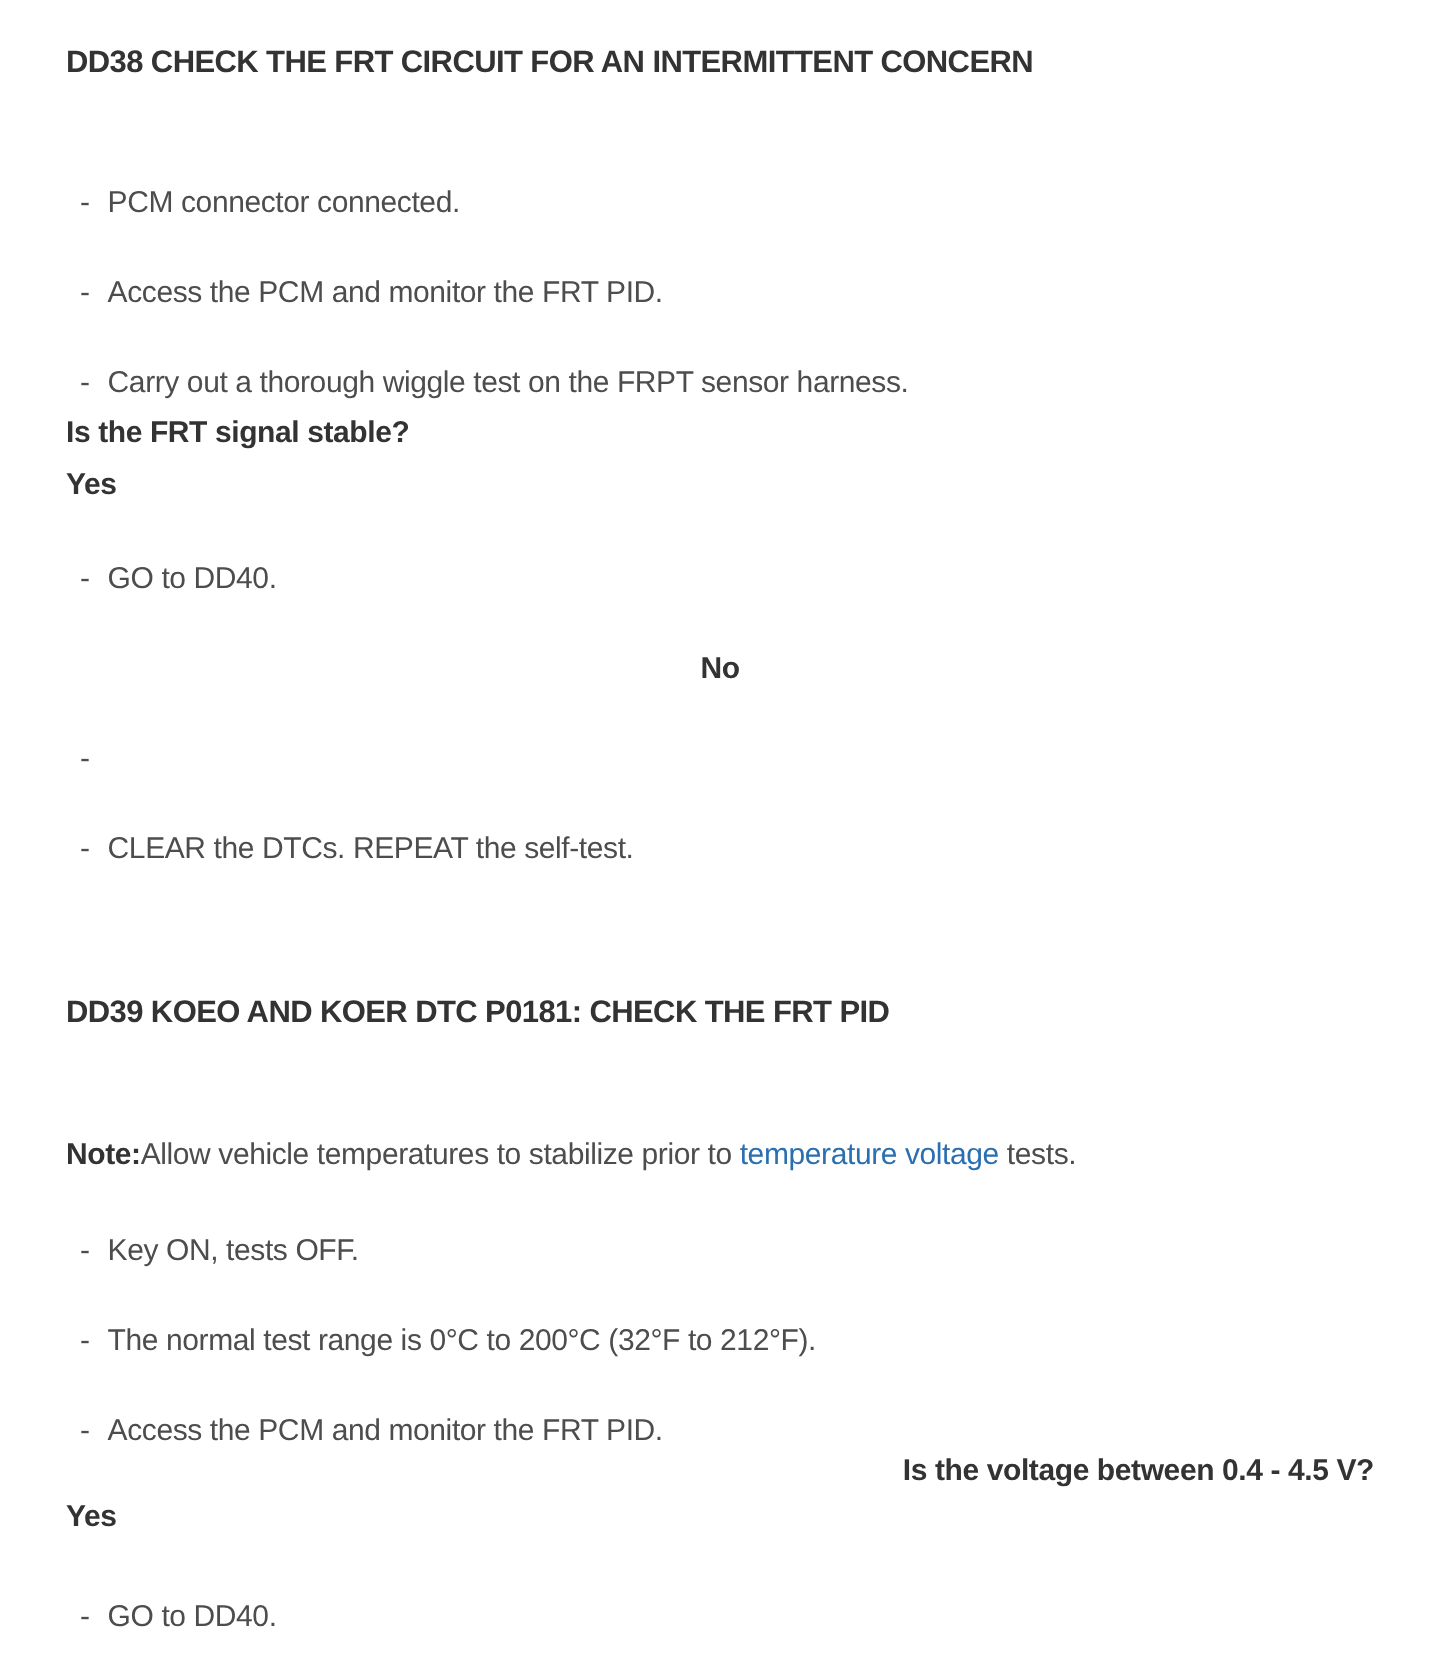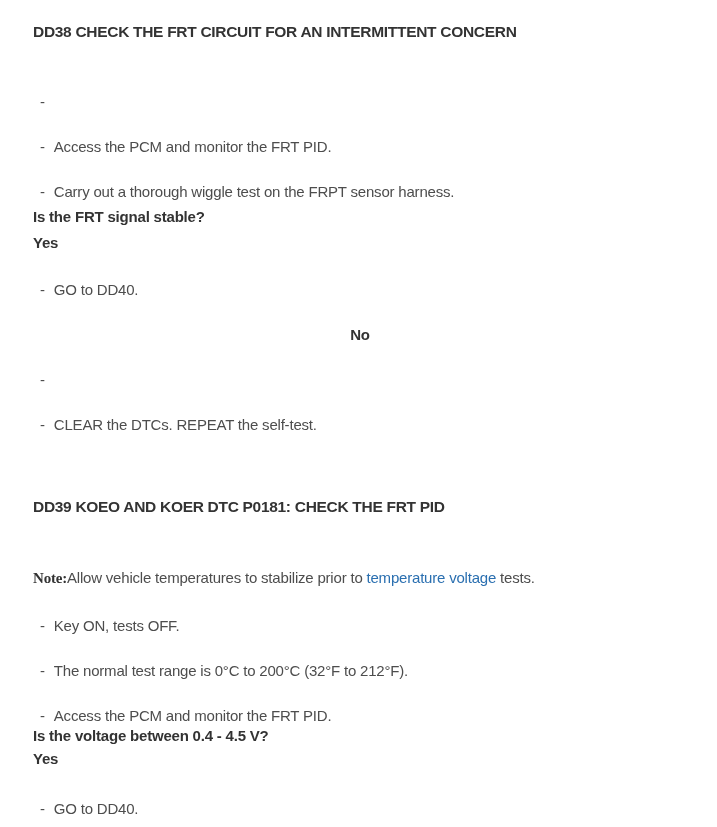--- a/index.html
+++ b/index.html
@@ -45,53 +45,53 @@
     margin-right:9px;
   }
   .item.first{margin-top:52px;}
   .item.after-yes{margin-top:27px;}
   .item.after-yes2{margin-top:30px;}
   .question{
     font-weight:700;
     color:var(--heading);
     margin-top:5px;
   }
-  .question.tight{margin-top:0;}
+  .question.tight{margin-top:0;text-align:right;}
   .answer-label{
     font-weight:700;
     color:var(--heading);
     margin-top:6px;
   }
   .answer-label.no{margin-top:25px;text-align:center;}
   .answer-label.yes2{margin-top:3px;}
   .note{
     margin-top:53px;
   }
   .note .note-label{
     font-weight:700;
     color:var(--heading);
-    font-family:Liberation Serif, serif;
   }
   .note .link{
     color:var(--link);
     text-decoration:none;
     cursor:pointer;
   }
   .item.note-follow{margin-top:28px;}
 </style>
 </head>
 <body>
 
 <div class="doc">
 
   <section>
     <h2 class="heading">DD38 CHECK THE FRT CIRCUIT FOR AN INTERMITTENT CONCERN</h2>
 
     <p class="item first">
       <span class="dash">-</span>
+      <span>PCM connector connected.</span>
     </p>
     <p class="item">
       <span class="dash">-</span>
       <span>Access the PCM and monitor the FRT PID.</span>
     </p>
     <p class="item">
       <span class="dash">-</span>
       <span>Carry out a thorough wiggle test on the FRPT sensor harness.</span>
     </p>
 

